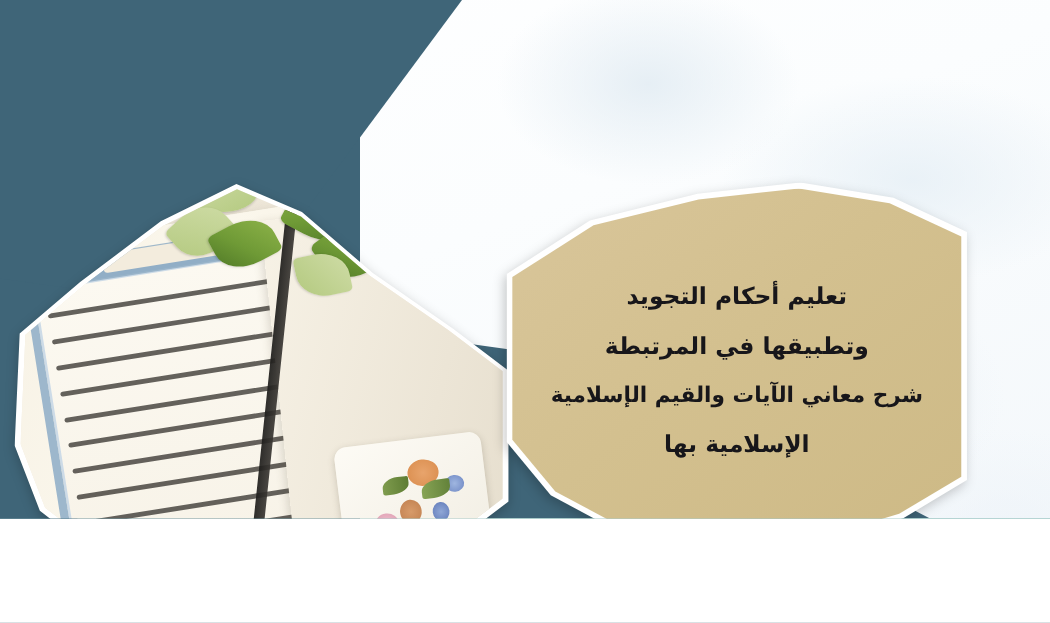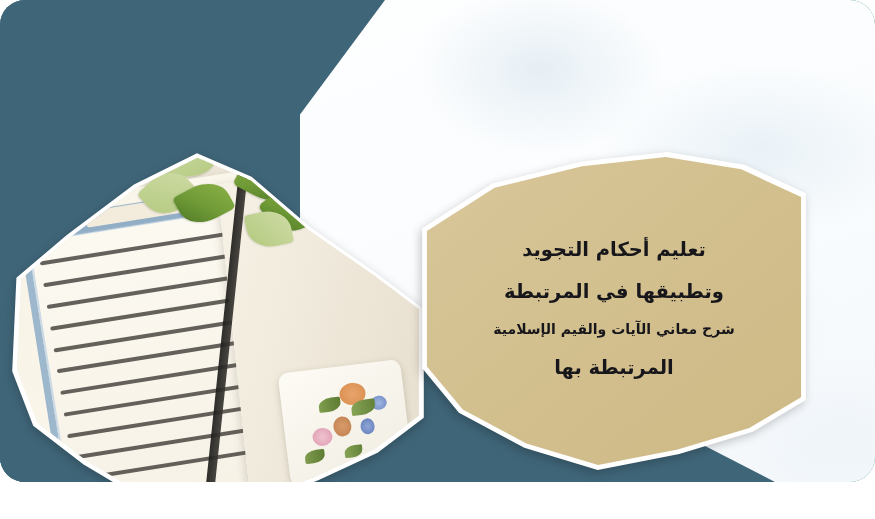--- a/index.html
+++ b/index.html
@@ -2,21 +2,21 @@
 <html lang="ar"><head>
 <meta charset="utf-8">
 <title>Islamic Tajweed Slide</title>
 <style>
   html,body{margin:0;padding:0;}
   body{
     width:875px;height:519px;overflow:hidden;
     font-family:"DejaVu Sans","Liberation Sans",sans-serif;
     background:#ffffff;
   }
-  #stage{position:relative;width:875px;height:482px;overflow:hidden;background:#0f766e;border-radius:25px;}
+  #stage{position:relative;width:875px;height:432px;overflow:hidden;background:#0f766e;}
 
   
   .bg-white{
     position:absolute;inset:0;
     background:
       radial-gradient(ellipse 180px 120px at 540px 70px, rgba(226,236,243,.85) 0%, rgba(255,255,255,0) 70%),
       radial-gradient(ellipse 220px 120px at 760px 150px, rgba(228,238,245,.75) 0%, rgba(255,255,255,0) 72%),
       radial-gradient(ellipse 200px 140px at 690px 330px, rgba(232,240,247,.7) 0%, rgba(255,255,255,0) 74%),
       radial-gradient(ellipse 170px 110px at 840px 440px, rgba(236,242,248,.6) 0%, rgba(255,255,255,0) 75%),
       linear-gradient(160deg,#ffffff 0%,#fbfdfe 45%,#f4f8fb 100%);
@@ -124,21 +124,21 @@
     clip-path:polygon(3% 24%, 20% 10%, 42% 3%, 63% 0%, 82% 4%, 97% 13%, 97% 78%, 84% 88%, 66% 95%, 46% 100%, 28% 93%, 12% 82%, 3% 68%);
     display:flex;flex-direction:column;align-items:center;justify-content:center;
     padding:10px 8px 14px;box-sizing:border-box;
   }
   .card-line{
     direction:rtl;unicode-bidi:bidi-override;
     color:#17161a;font-weight:bold;font-size:19.5px;line-height:1.22;
     text-align:center;white-space:nowrap;margin:9px 0;
     font-family:"DejaVu Sans","Liberation Sans",sans-serif;
   }
-  .card-line.wide{font-size:14px;letter-spacing:-0.2px;}
+  .card-line.wide{font-size:18px;letter-spacing:-0.2px;}
 </style>
 </head>
 <body>
 
 <div id="stage">
 
   <div class="bg-white"></div>
   <div class="teal-left"></div>
   <div class="teal-main"></div>
   <div class="teal-bottom"></div>
@@ -201,17 +201,17 @@
       </div>
     </div>
   </div>
 
   <div class="card-wrap">
     <div class="card-border"></div>
     <div class="card">
       <div class="card-line">تعليم أحكام التجويد</div>
       <div class="card-line">وتطبيقها في المرتبطة</div>
       <div class="card-line wide">شرح معاني الآيات والقيم الإسلامية</div>
-      <div class="card-line">المرتبطة بها</div>
+      <div class="card-line">الإسلامية بها</div>
     </div>
   </div>
 
 </div>
 
 </body></html>

